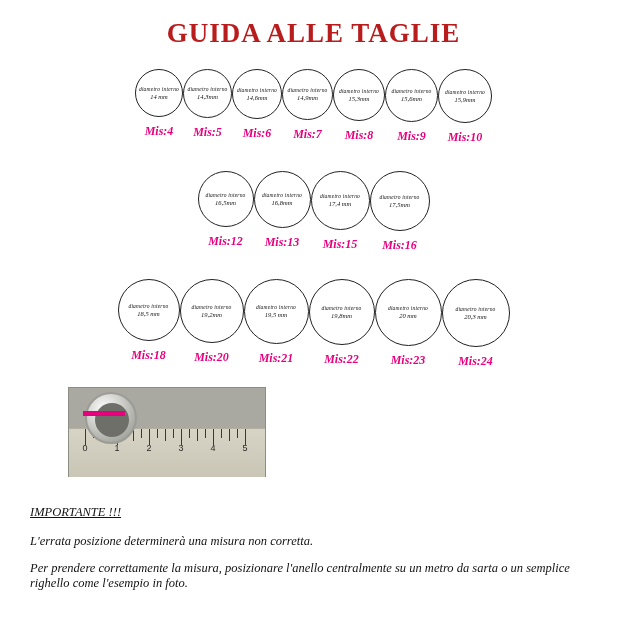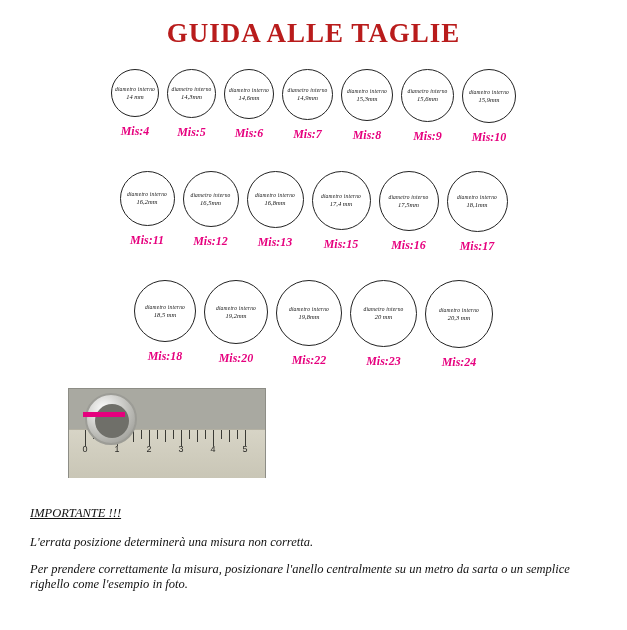--- a/index.html
+++ b/index.html
@@ -26,21 +26,21 @@
     font-weight: bold;
     font-size: 27px;
     letter-spacing: 1px;
     margin-top: 18px;
     margin-bottom: 6px;
   }
   .row {
     display: flex;
     justify-content: center;
     align-items: flex-start;
-    gap: 8px;
+    gap: 0;
     margin-top: 12px;
   }
   .row.r1 { margin-top: 20px; }
   .row.r2 { margin-top: 26px; }
   .row.r3 { margin-top: 26px; }
   .cell {
     display: flex;
     flex-direction: column;
     align-items: center;
   }
@@ -219,27 +219,20 @@
       <div class="ring" style="width:54px;height:54px">
         <span class="lbl">diametro interno</span>
         <span class="dia">15,9mm</span>
       </div>
       <div class="size">Mis:10</div>
     </div>
   </div>
 
   <div class="row r2">
     <div class="cell">
-      <div class="ring" style="width:55px;height:55px">
-        <span class="lbl">diametro interno</span>
-        <span class="dia">16,2mm</span>
-      </div>
-      <div class="size">Mis:11</div>
-    </div>
-    <div class="cell">
       <div class="ring" style="width:56px;height:56px">
         <span class="lbl">diametro interno</span>
         <span class="dia">16,5mm</span>
       </div>
       <div class="size">Mis:12</div>
     </div>
     <div class="cell">
       <div class="ring" style="width:57px;height:57px">
         <span class="lbl">diametro interno</span>
         <span class="dia">16,8mm</span>
@@ -253,43 +246,43 @@
       </div>
       <div class="size">Mis:15</div>
     </div>
     <div class="cell">
       <div class="ring" style="width:60px;height:60px">
         <span class="lbl">diametro interno</span>
         <span class="dia">17,5mm</span>
       </div>
       <div class="size">Mis:16</div>
     </div>
-    <div class="cell">
-      <div class="ring" style="width:61px;height:61px">
-        <span class="lbl">diametro interno</span>
-        <span class="dia">18,1mm</span>
-      </div>
-      <div class="size">Mis:17</div>
-    </div>
   </div>
 
   <div class="row r3">
     <div class="cell">
       <div class="ring" style="width:62px;height:62px">
         <span class="lbl">diametro interno</span>
         <span class="dia">18,5 mm</span>
       </div>
       <div class="size">Mis:18</div>
     </div>
     <div class="cell">
       <div class="ring" style="width:64px;height:64px">
         <span class="lbl">diametro interno</span>
         <span class="dia">19,2mm</span>
       </div>
       <div class="size">Mis:20</div>
+    </div>
+    <div class="cell">
+      <div class="ring" style="width:65px;height:65px">
+        <span class="lbl">diametro interno</span>
+        <span class="dia">19,5 mm</span>
+      </div>
+      <div class="size">Mis:21</div>
     </div>
     <div class="cell">
       <div class="ring" style="width:66px;height:66px">
         <span class="lbl">diametro interno</span>
         <span class="dia">19,8mm</span>
       </div>
       <div class="size">Mis:22</div>
     </div>
     <div class="cell">
       <div class="ring" style="width:67px;height:67px">

